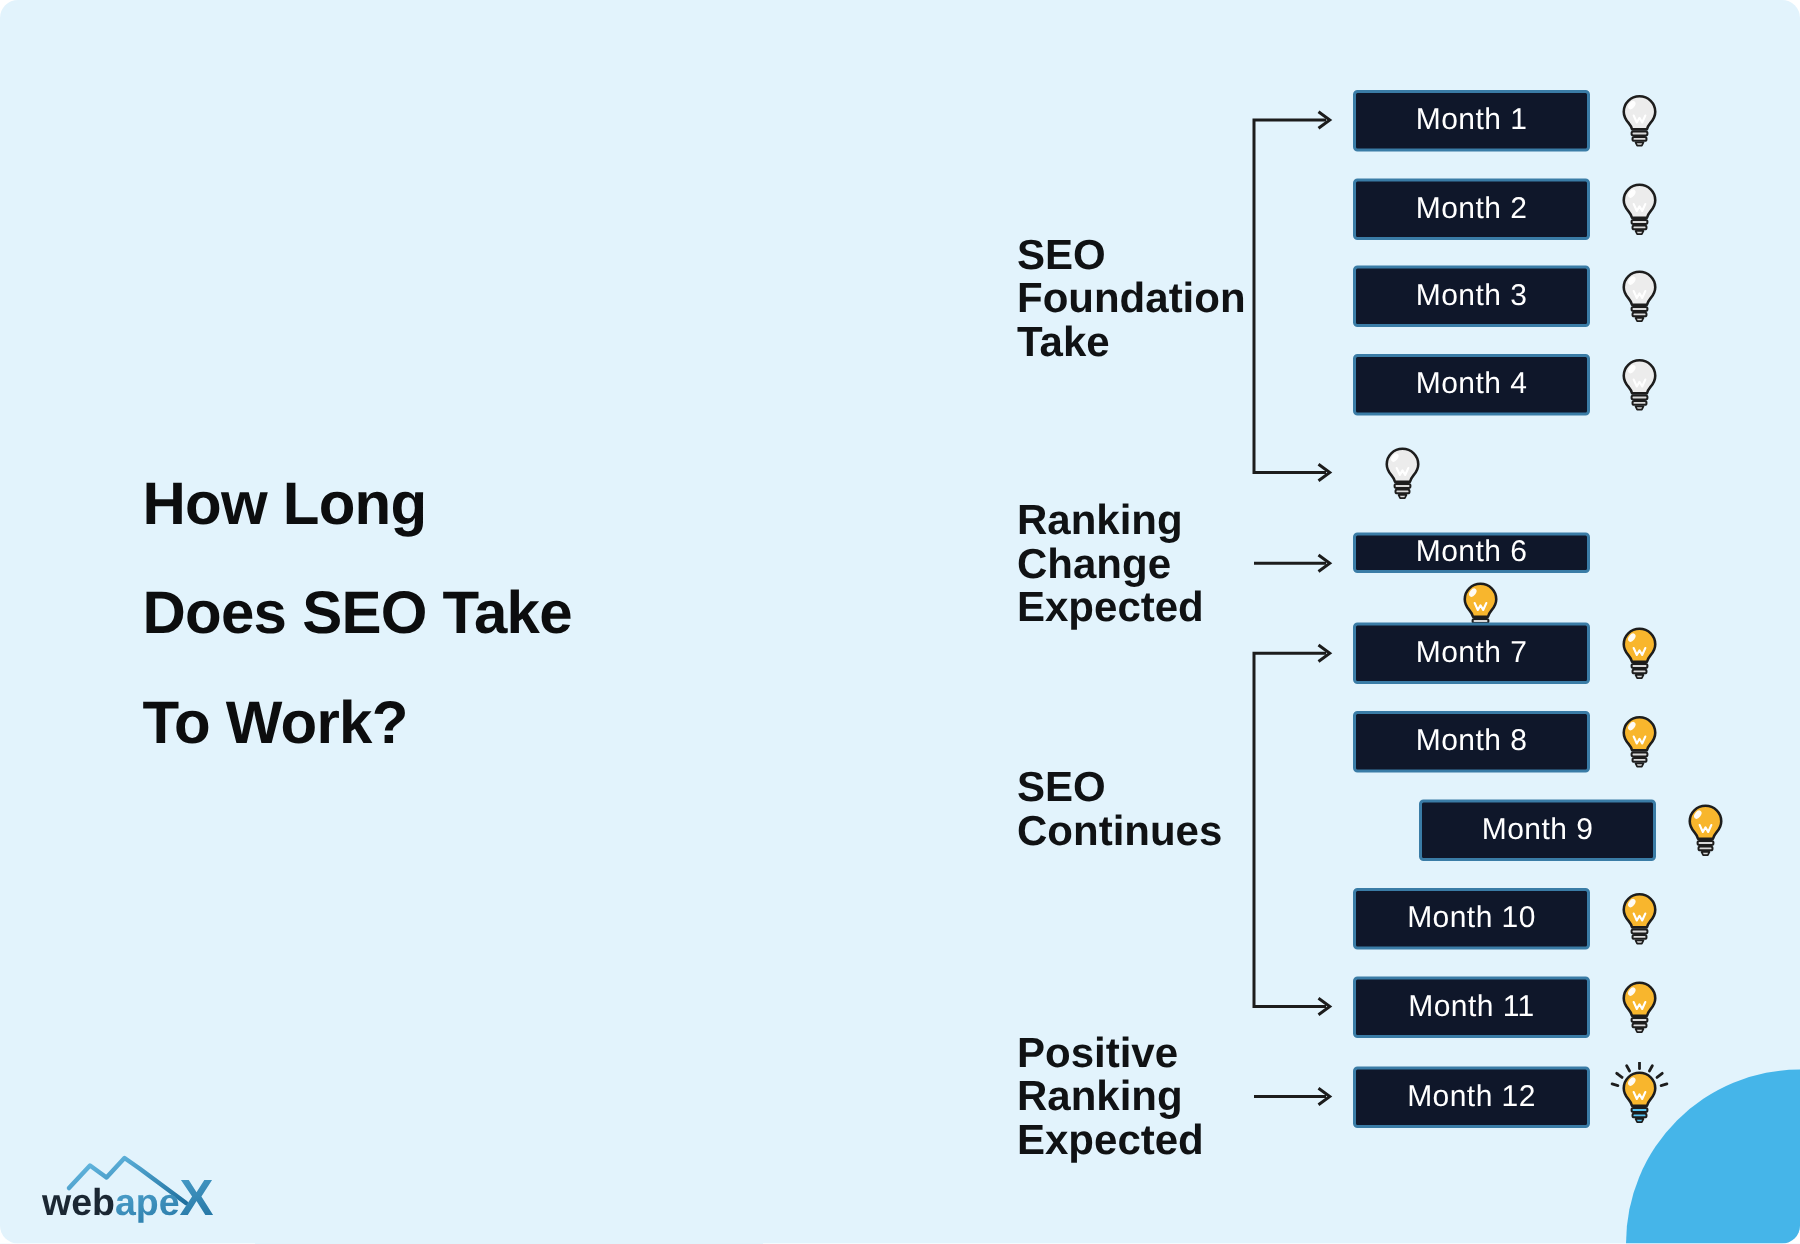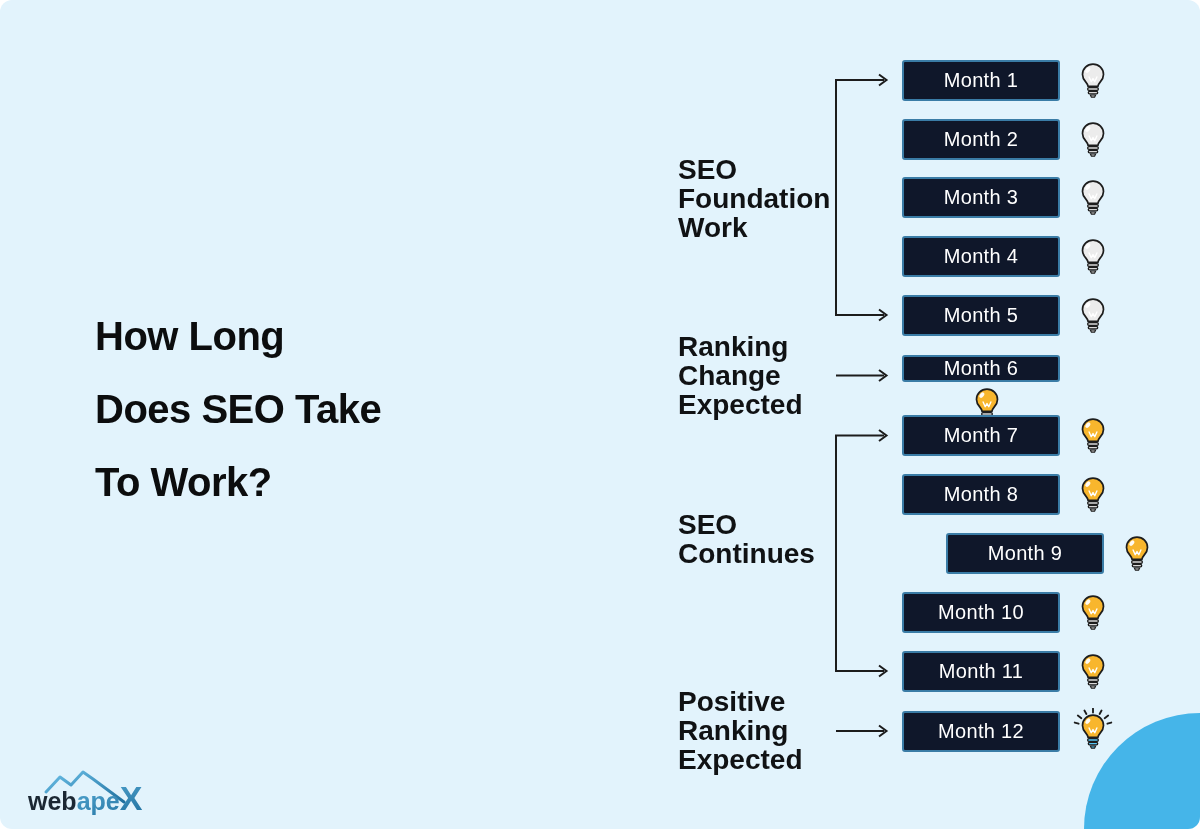--- a/index.html
+++ b/index.html
@@ -108,21 +108,21 @@
 
   <h1 class="title">
     <div>How Long</div>
     <div>Does SEO Take</div>
     <div>To Work?</div>
   </h1>
 
   <div class="phase phase-0">
     <div>SEO</div>
     <div>Foundation</div>
-    <div>Work</div>
+    <div>Take</div>
   </div>
   <div class="phase phase-1">
     <div>Ranking</div>
     <div>Change</div>
     <div>Expected</div>
   </div>
   <div class="phase phase-2">
     <div>SEO</div>
     <div>Continues</div>
   </div>
@@ -203,23 +203,20 @@
     <ellipse cx="11.4" cy="9.6" rx="2.5" ry="4" transform="rotate(38 11.4 9.6)" fill="#ffffff" opacity="0.95"></ellipse>
     <path d="M13 18.5 L15.7 24.5 L18 20.5 L20.3 24.5 L23 18.5" stroke="#ffffff" stroke-width="1.8" stroke-linecap="round" stroke-linejoin="round"></path>
     <rect x="11.2" y="32.2" width="13.6" height="3.4" rx="1.4" fill="#d9d9d9" stroke="#1d1d1d" stroke-width="1.7"></rect>
     <rect x="12" y="37" width="12" height="3.2" rx="1.4" fill="#d9d9d9" stroke="#1d1d1d" stroke-width="1.7"></rect>
     <path d="M14.6 41.6 L21.4 41.6 L20 44.4 L16 44.4 Z" fill="#d9d9d9" stroke="#1d1d1d" stroke-width="1.5" stroke-linejoin="round"></path>
   </svg>
         </span>
     </div>
 
     <div class="month-row" style="top: 294.5px;">
-      <div class="month-btn">
-        <span class="month-label">Month 5</span>
-      </div>
       <span class="bulb">
           <svg width="42" height="47" viewBox="-9 -7 54 60" fill="none">
 
     <path d="M18 2 C25.6 2 31.5 8 31.5 15.2 C31.5 19.6 29.4 22.5 27.4 24.8
              C25.9 26.6 24.8 28.2 24.4 30.4 L11.6 30.4 C11.2 28.2 10.1 26.6 8.6 24.8
              C6.6 22.5 4.5 19.6 4.5 15.2 C4.5 8 10.4 2 18 2 Z" fill="#ececec" stroke="#1d1d1d" stroke-width="2.2" stroke-linejoin="round"></path>
     <ellipse cx="11.4" cy="9.6" rx="2.5" ry="4" transform="rotate(38 11.4 9.6)" fill="#ffffff" opacity="0.95"></ellipse>
     <path d="M13 18.5 L15.7 24.5 L18 20.5 L20.3 24.5 L23 18.5" stroke="#ffffff" stroke-width="1.8" stroke-linecap="round" stroke-linejoin="round"></path>
     <rect x="11.2" y="32.2" width="13.6" height="3.4" rx="1.4" fill="#d9d9d9" stroke="#1d1d1d" stroke-width="1.7"></rect>
     <rect x="12" y="37" width="12" height="3.2" rx="1.4" fill="#d9d9d9" stroke="#1d1d1d" stroke-width="1.7"></rect>

